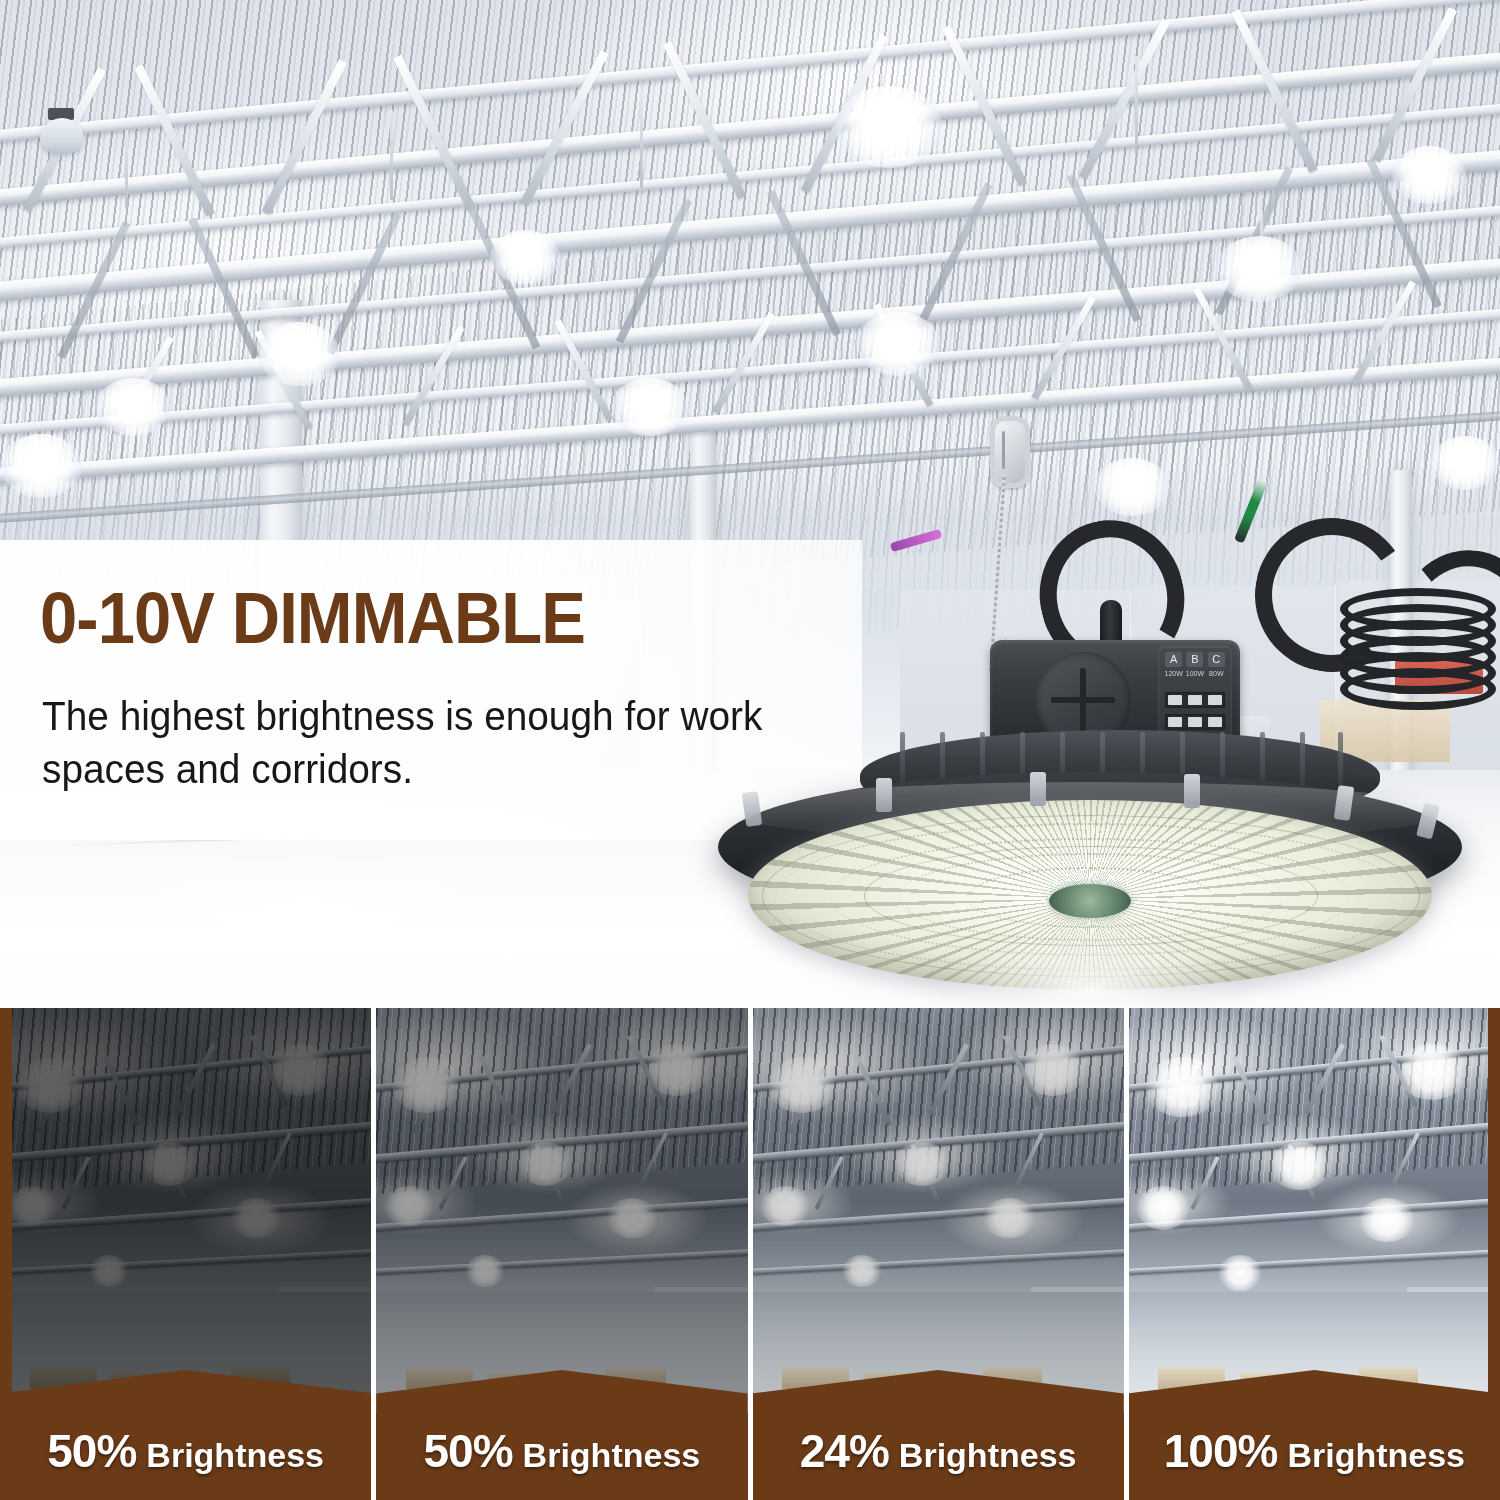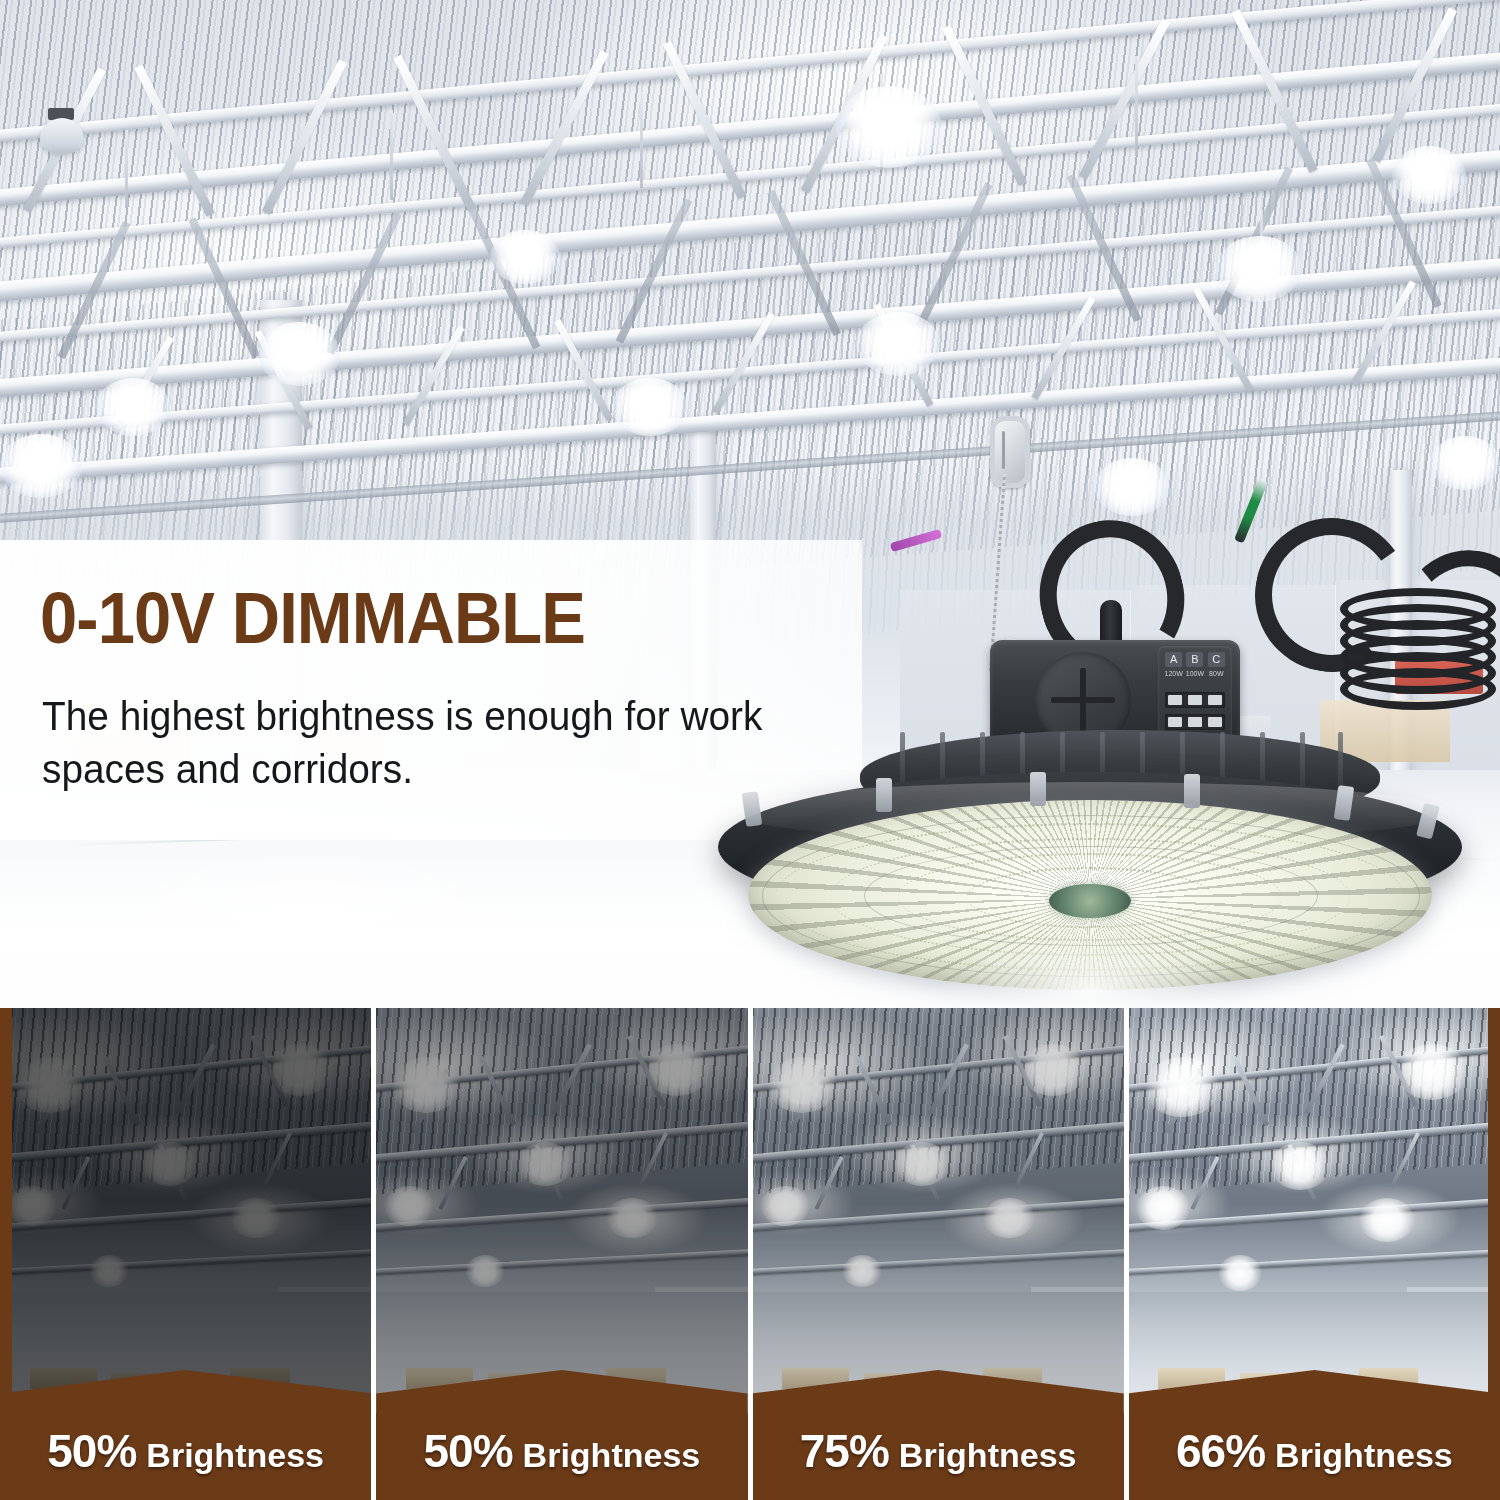--- a/index.html
+++ b/index.html
@@ -482,21 +482,21 @@
           <div class="twall" style="left:75%;top:69%;width:25%;height:31%"></div>
           <div class="tfloor"></div>
           <div class="tcrate" style="left:8%;top:89%;width:18%;height:5%"></div>
           <div class="tcrate" style="left:30%;top:90%;width:14%;height:4%"></div>
           <div class="tcrate" style="left:62%;top:89%;width:16%;height:5%"></div>
         </div>
         <div class="dimmer" style="opacity:.16"></div>
       </div>
       <div class="band"></div>
       <div class="caption">
-        <span class="pct">75%</span><span class="word">Brightness</span>
+        <span class="pct">24%</span><span class="word">Brightness</span>
       </div>
     </div>
 
     <div class="cell">
       <div class="shot">
         <div class="inner">
           <div class="tceil"></div>
             <div class="tdeck"></div>
           <div class="tbeam" style="left:-6%;top:14%;width:112%;height:7px;transform:rotate(-6deg)"></div>
           <div class="tbeam" style="left:-6%;top:32%;width:112%;height:8px;transform:rotate(-5deg)"></div>
@@ -522,18 +522,18 @@
           <div class="tfloor"></div>
           <div class="tcrate" style="left:8%;top:89%;width:18%;height:5%"></div>
           <div class="tcrate" style="left:30%;top:90%;width:14%;height:4%"></div>
           <div class="tcrate" style="left:62%;top:89%;width:16%;height:5%"></div>
         </div>
         <div class="dimmer" style="opacity:0"></div>
       </div>
       <div class="sideborder" style="right:0"></div>
       <div class="band"></div>
       <div class="caption">
-        <span class="pct">66%</span><span class="word">Brightness</span>
+        <span class="pct">100%</span><span class="word">Brightness</span>
       </div>
     </div>
 
   </div>
 </div>
 
 </body></html>

